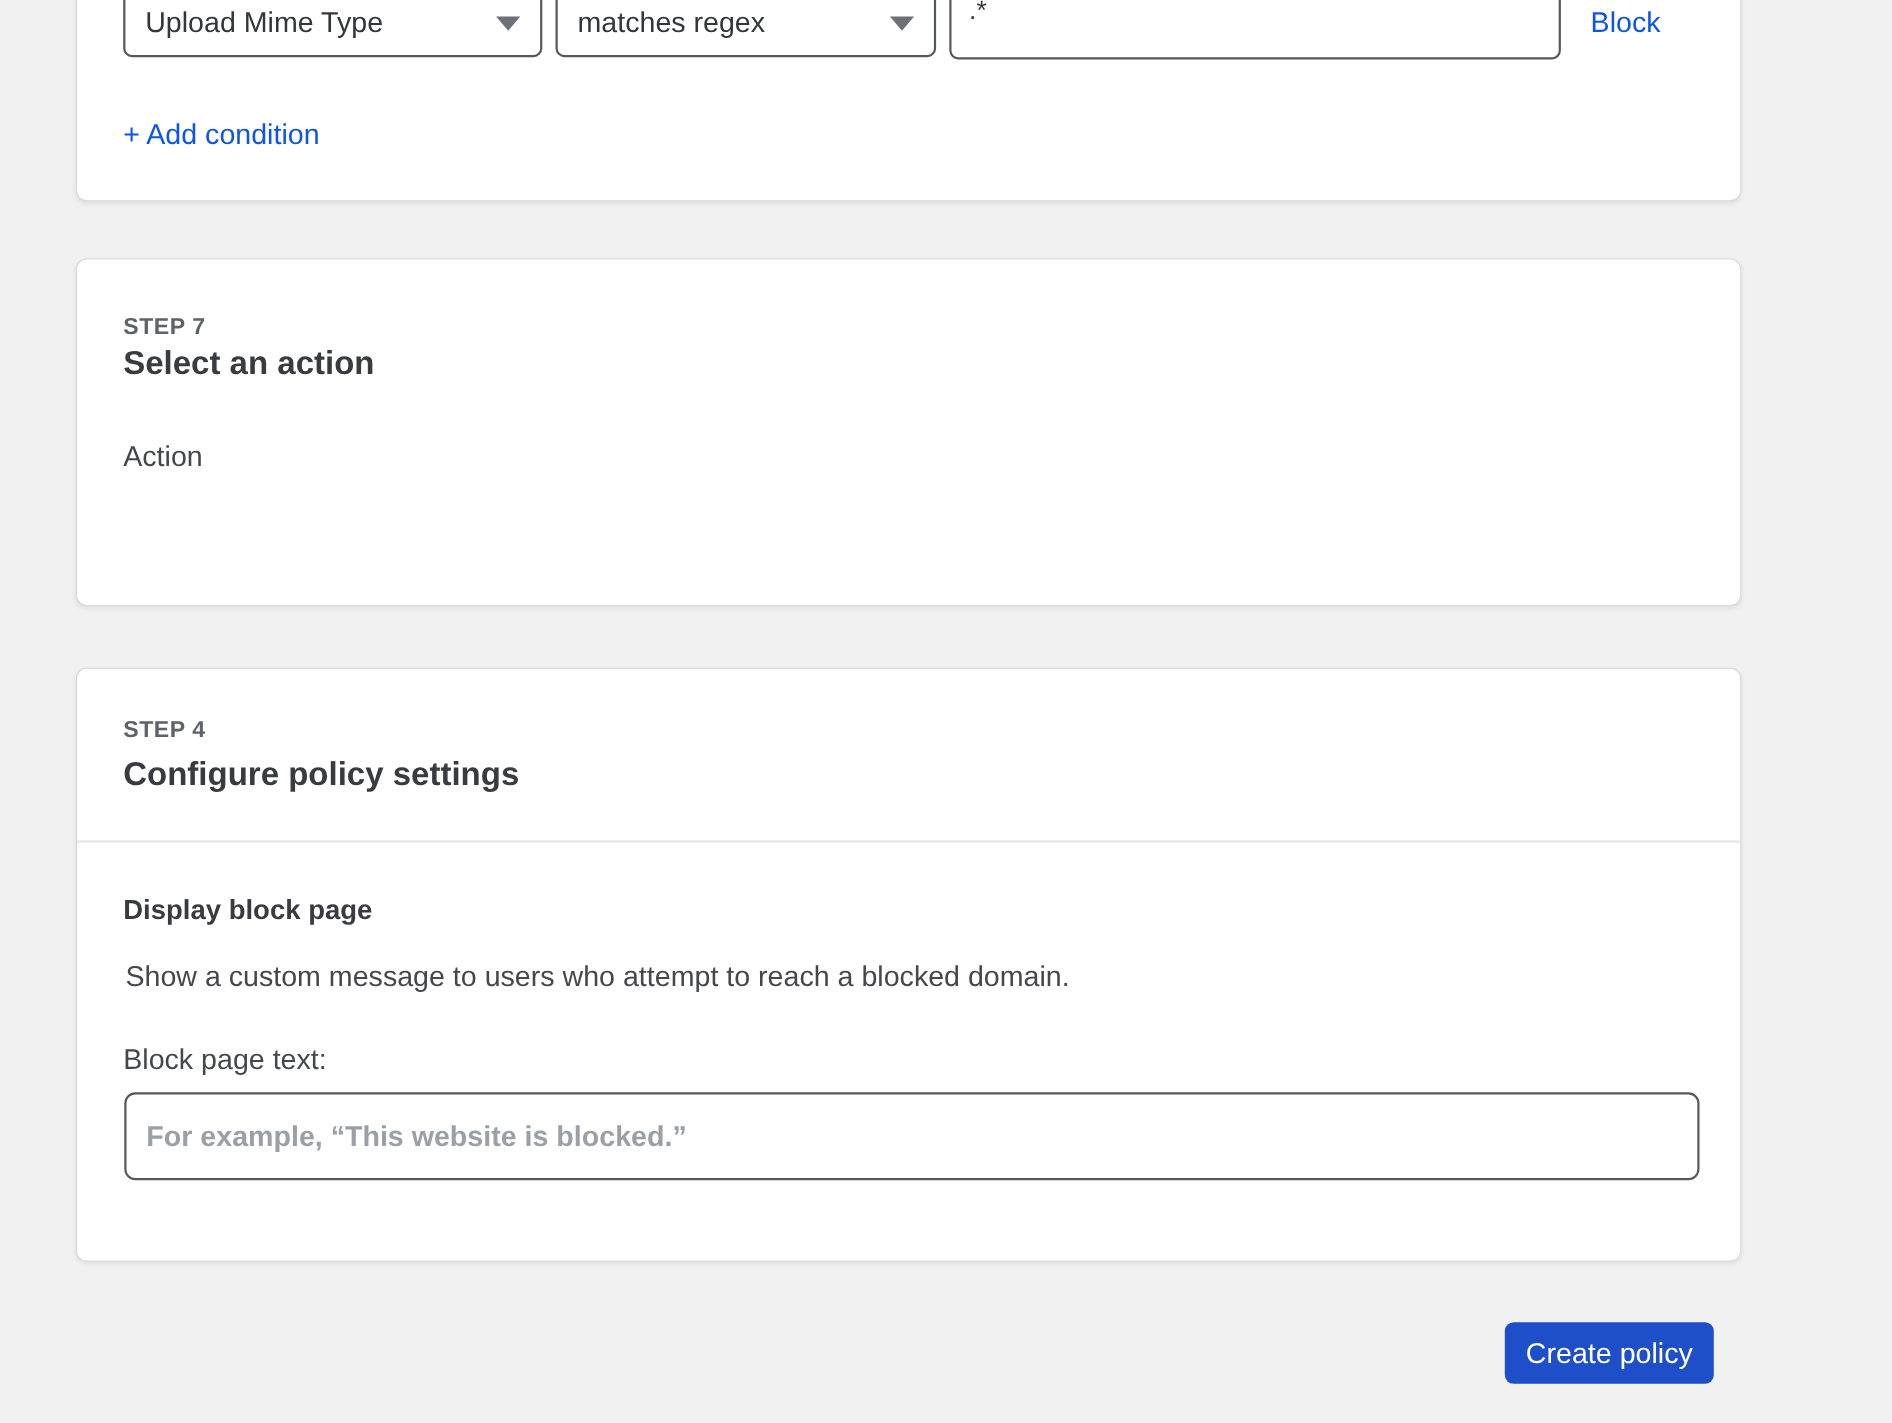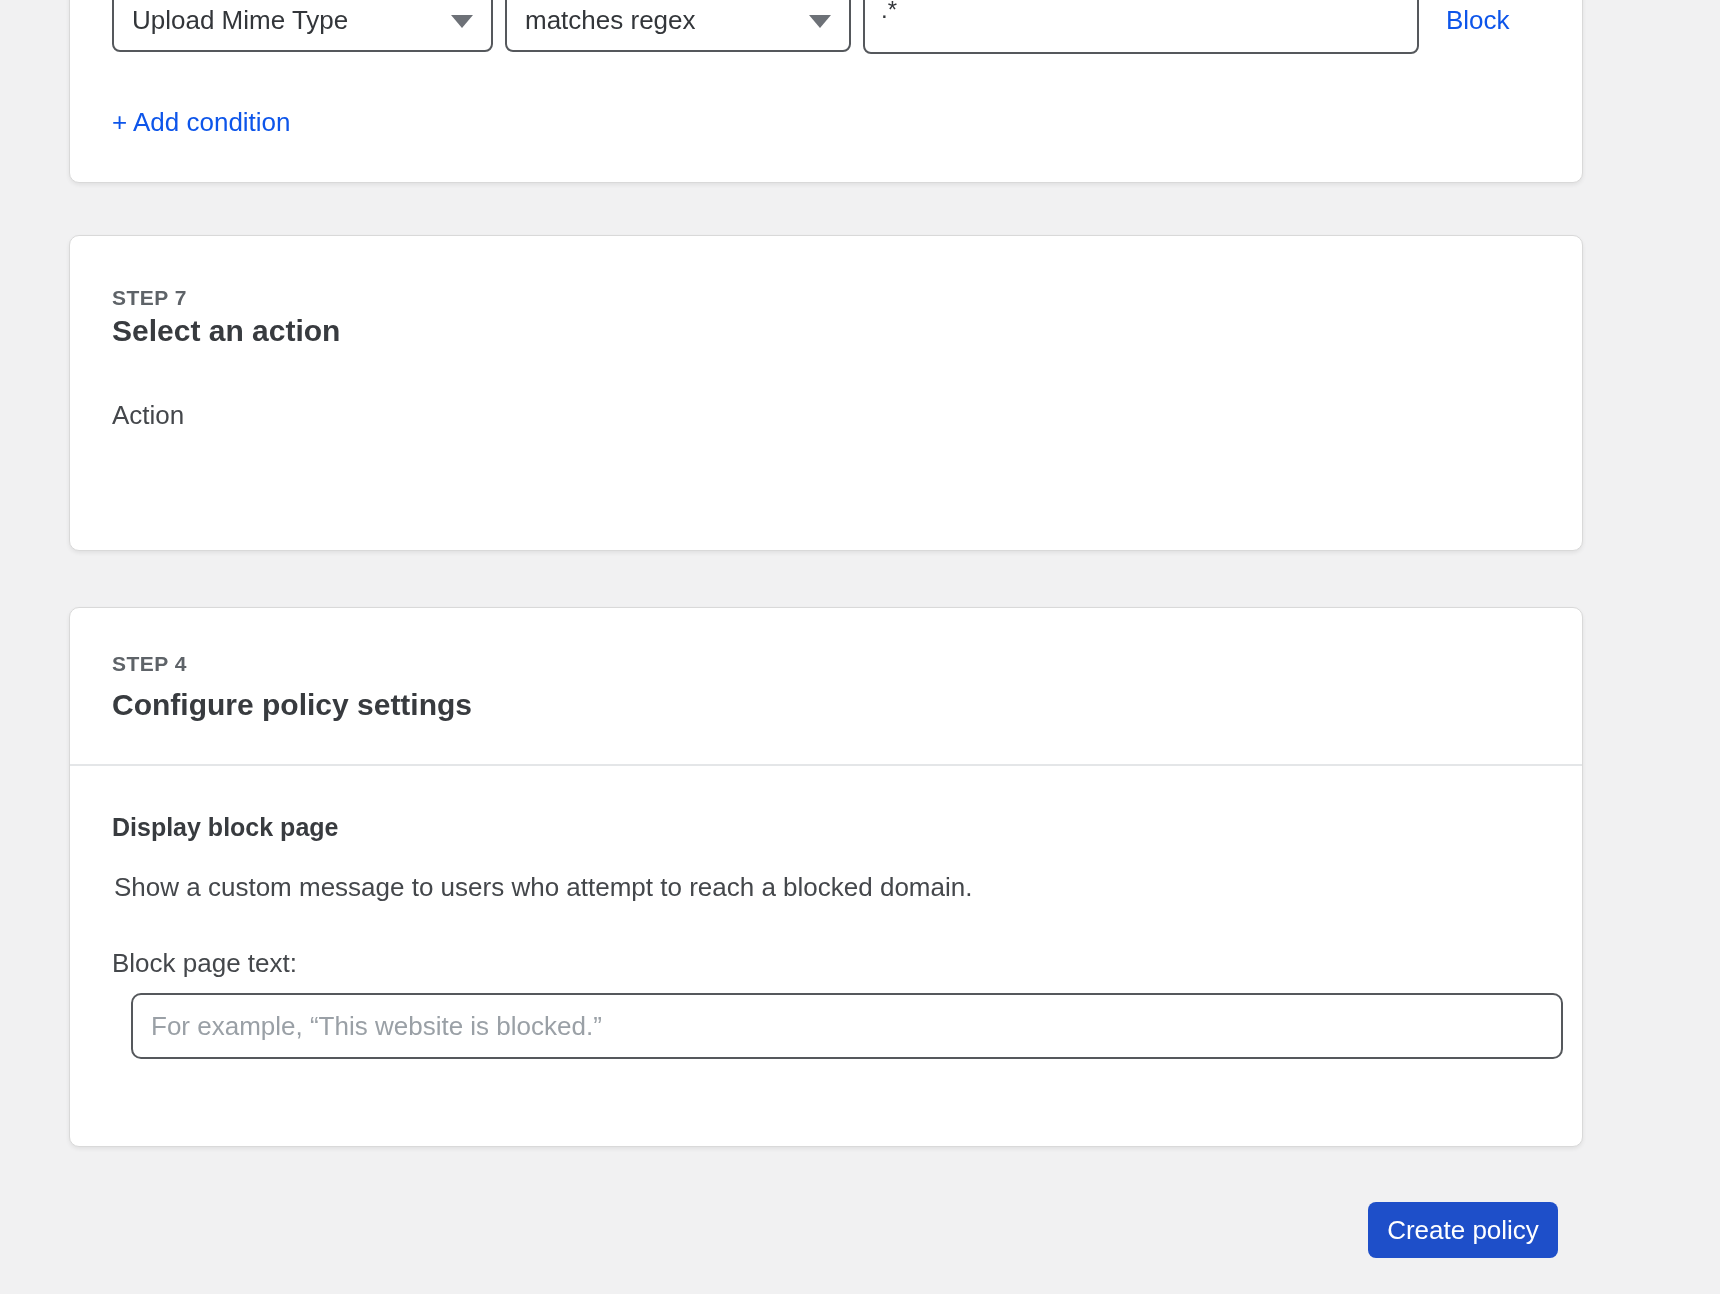--- a/index.html
+++ b/index.html
@@ -161,18 +161,18 @@
     <div class="field-label" style="top:164px;">Action</div>
   </section>
 
   <section class="card" id="card-step4">
     <div class="step-label" style="top:44px;">STEP 4</div>
     <h2 class="card-title" style="top:78px; margin:0;">Configure policy settings</h2>
     <div class="divider" style="top:156px;"></div>
     <h3 class="section-heading" style="top:205px; margin:0;">Display block page</h3>
     <p class="section-desc" style="top:262px; margin:2px;">Show a custom message to users who attempt to reach a blocked domain.</p>
     <div class="field-label" style="top:340px;">Block page text:</div>
-    <input type="text" class="ctl" style="left: 61px; top: 385px; width: 1432px; height: 66px;" placeholder="For example, “This website is blocked.”">
+    <input type="text" class="ctl" style="left: 43px; top: 385px; width: 1432px; height: 80px; font-weight: bold;" placeholder="For example, “This website is blocked.”">
   </section>
 
   <button class="primary-button">Create policy</button>
 
 </div>
 
 </body></html>

